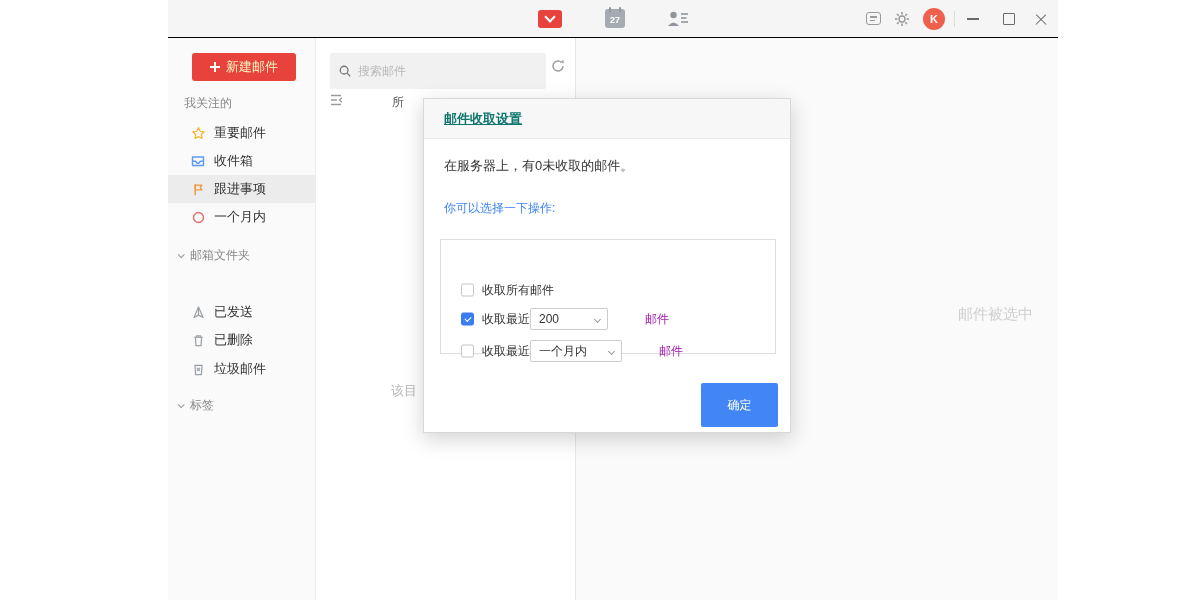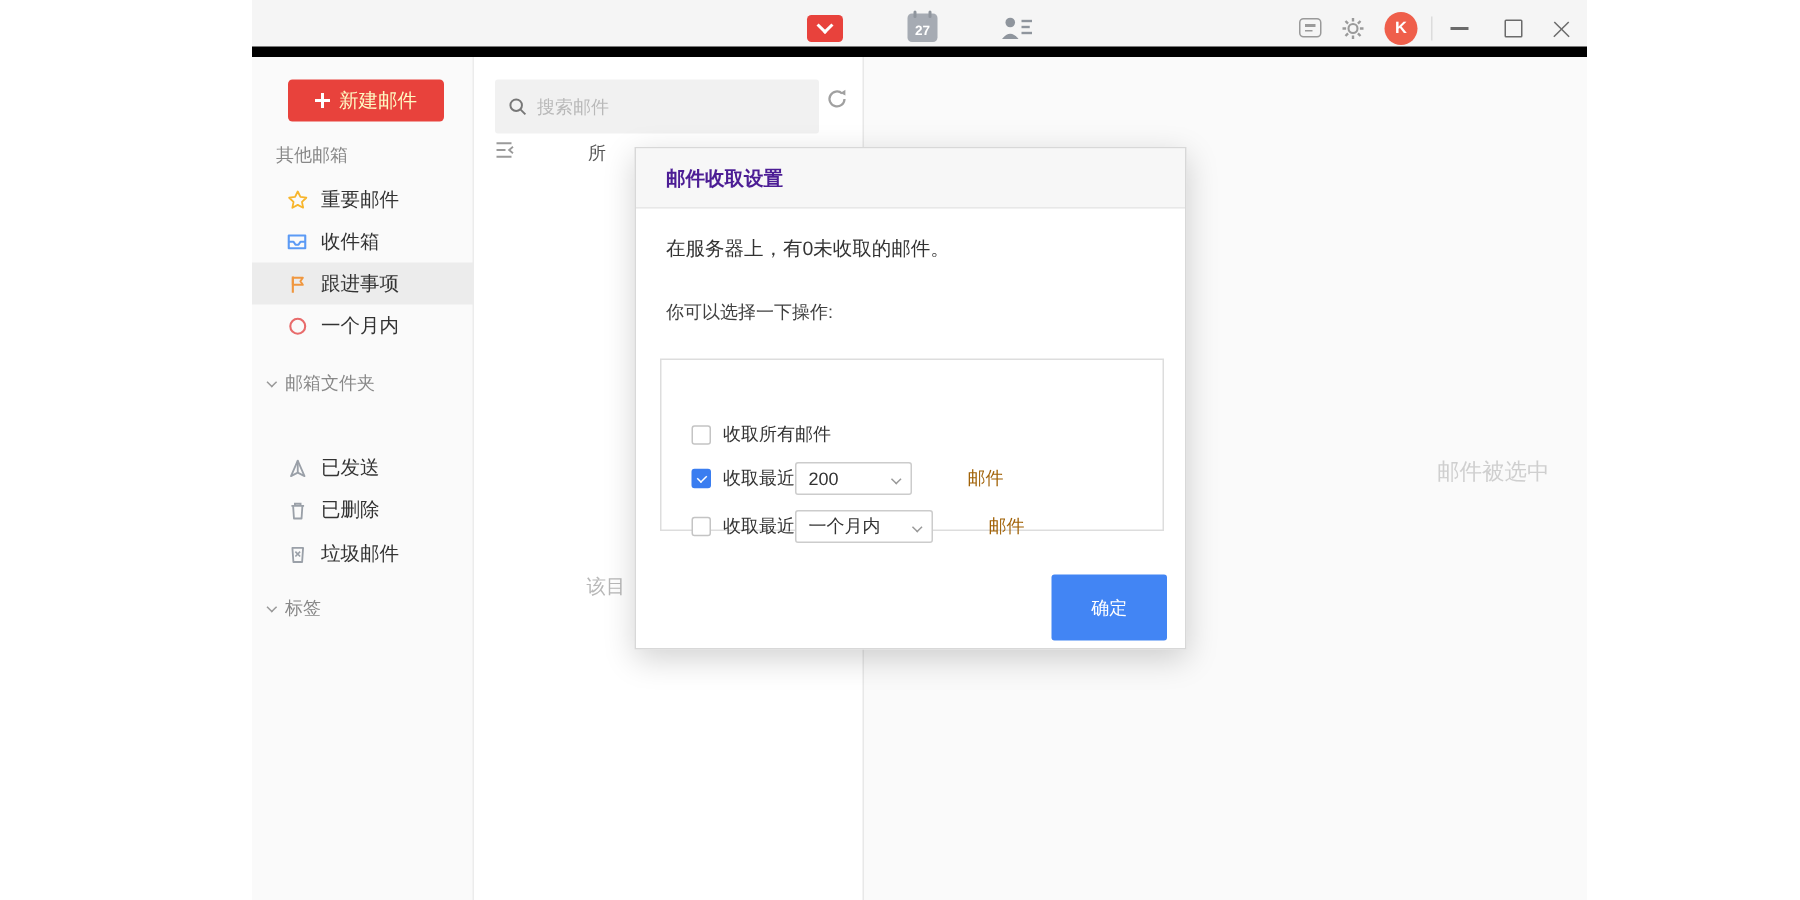--- a/index.html
+++ b/index.html
@@ -1,21 +1,21 @@
 <!DOCTYPE html>
 <html><head>
 <meta charset="utf-8">
 <style>
   * { margin:0; padding:0; box-sizing:border-box; }
   body { background:#fff; font-family:"Liberation Sans","DejaVu Sans",sans-serif; }
   .stage { position:relative; width:1200px; height:600px; background:#fff; overflow:hidden; }
   .window { position:absolute; left:168px; top:0; width:890px; height:600px; background:#fff; }
 
   
-  .topbar { position:absolute; left:0; top:0; width:890px; height:38px; background:#f5f5f5; border-bottom:7px solid #000000; }
+  .topbar { position:absolute; left:0; top:0; width:890px; height:38px; background:#f5f5f5; border-bottom:1px solid #000000; }
   .tb { position:absolute; }
   .mail-ic { left:370px; top:10px; width:24px; height:18px; background:#e8423c; border-radius:3px; display:flex; align-items:center; justify-content:center; }
   .mail-ic i { display:block; width:8px; height:8px; border-right:2px solid #fff; border-bottom:2px solid #fff; transform:rotate(45deg); margin-top:-5px; }
   .cal-ic { left:437px; top:9px; width:20px; height:19px; background:#a6abb3; border-radius:3px; }
   .cal-ic .ring { position:absolute; top:-2px; width:2px; height:5px; background:#8f959d; border-radius:1px; }
   .cal-ic .r1 { left:4px; } .cal-ic .r2 { right:4px; }
   .cal-ic .day { position:absolute; left:0; right:0; top:6px; text-align:center; color:#fff; font-size:9px; font-weight:bold; }
   .contacts-ic { left:499px; top:10px; }
   .feedback-ic { left:698px; top:12px; width:15px; height:13px; border:1.5px solid #9a9a9a; border-radius:3px; }
   .feedback-ic i { position:absolute; left:3px; height:1.5px; background:#9a9a9a; }
@@ -54,38 +54,38 @@
   .filter-frag { position:absolute; left:76px; top:56px; font-size:12px; color:#555; }
   .empty-frag { position:absolute; left:75px; top:344px; font-size:13px; color:#b8b8b8; }
 
   
   .readingpane { position:absolute; left:408px; top:38px; width:482px; height:562px; background:#fafafa; }
   .read-empty { position:absolute; left:382px; top:267px; font-size:15px; color:#cfcfcf; white-space:nowrap; }
 
   
   .dialog { position:absolute; left:423px; top:98px; width:368px; height:335px; background:#fff; border:1px solid #d8d8d8; box-shadow:0 6px 20px rgba(0,0,0,0.18); z-index:20; }
   .dlg-header { position:absolute; left:0; top:0; width:100%; height:40px; background:#f7f7f7; border-bottom:1px solid #e8e8e8; }
-  .dlg-title { position:absolute; left:20px; top:0; line-height:40px; font-size:13px; font-weight:bold; color:#4c1d95; }
+  .dlg-title { position:absolute; left:20px; top:0; line-height:40px; font-size:13px; font-weight:bold; color:#0f766e;text-decoration:underline; }
   .dlg-close { position:absolute; right:16px; top:14px; width:13px; height:13px; cursor:pointer; }
   .dlg-close .x-bars::before,.dlg-close .x-bars::after { background:#9a9a9a; height:1.2px; }
   .dlg-msg { position:absolute; left:20px; top:58px; font-size:13px; color:#333; }
-  .dlg-prompt { position:absolute; left:20px; top:101px; font-size:12px; color:#404040; }
+  .dlg-prompt { position:absolute; left:20px; top:101px; font-size:12px; color:#3b82f6; }
   .opt-box { position:absolute; left:16px; top:140px; width:336px; height:115px; border:1px solid #ddd; }
   .opt-row { position:absolute; left:0; width:100%;margin-top:20px; }
   .row1 { top:22px; height:16px; } .row2 { top:48px; height:22px; } .row3 { top:80px; height:22px; }
   .opt-row > * { position:absolute; top:50%; transform:translateY(-50%); }
   .cbx { left:20px; width:13px; height:13px; border:1px solid #c4c4c4; border-radius:2px; background:#fff; cursor:pointer; }
   .cbx.checked { background:#3a7df0; border-color:#3a7df0; }
   .cbx.checked::after { content:""; position:absolute; left:3px; top:2.5px; width:5px; height:3px; border-left:1.6px solid #fff; border-bottom:1.6px solid #fff; transform:rotate(-45deg); }
   .opt-label { left:41px; font-size:12px; color:#333; white-space:nowrap; }
   .sel { left:89px; height:22px; border:1px solid #ccc; border-radius:2px; background:#fff; cursor:pointer; }
   .sel .val { position:absolute; left:8px; top:50%; transform:translateY(-50%); font-size:12px; color:#333; white-space:nowrap; }
   .sel .sel-chev { position:absolute; right:7px; top:8px; width:5px; height:5px; border-right:1.2px solid #999; border-bottom:1.2px solid #999; transform:rotate(45deg); }
   .sel-count { width:78px; } .sel-period { width:92px; }
-  .suffix { font-size:12px; color:#a16207; white-space:nowrap;padding-left:28px; }
+  .suffix { font-size:12px; color:#a21caf; white-space:nowrap;padding-left:28px; }
   .suffix-count { left:176px; } .suffix-period { left:190px; }
   .confirm-btn { position:absolute; right:12px; top:284px; width:77px; height:44px; background:#4285f4; color:#fff; font-size:12px; border:none; border-radius:2px; cursor:pointer; font-family:inherit; }
 </style>
 </head>
 <body>
 
 <div class="stage">
   <div class="window">
 
     <div class="topbar">
@@ -133,21 +133,21 @@
           <div class="x-bars"></div>
         </div>
     </div>
 
     <div class="sidebar">
       <button class="compose">
         <span class="plus"></span>
         <span>新建邮件</span>
       </button>
 
-      <div class="sd-row sd-head" style="top:52px">其他邮箱</div>
+      <div class="sd-row sd-head" style="top:52px">我关注的</div>
 
       <div class="sd-row sd-item" style="top:81px">
         <span class="ic">
           <svg width="15" height="15" viewBox="0 0 16 16">
               <polygon points="8,1.8 9.9,5.6 14.1,6.2 11,9.1 11.8,13.3 8,11.3 4.2,13.3 5,9.1 1.9,6.2 6.1,5.6" fill="none" stroke="#f7b52c" stroke-width="1.3" stroke-linejoin="round"></polygon>
             </svg>
         </span>
         <span>重要邮件</span>
       </div>
       <div class="sd-row sd-item" style="top:109px">

